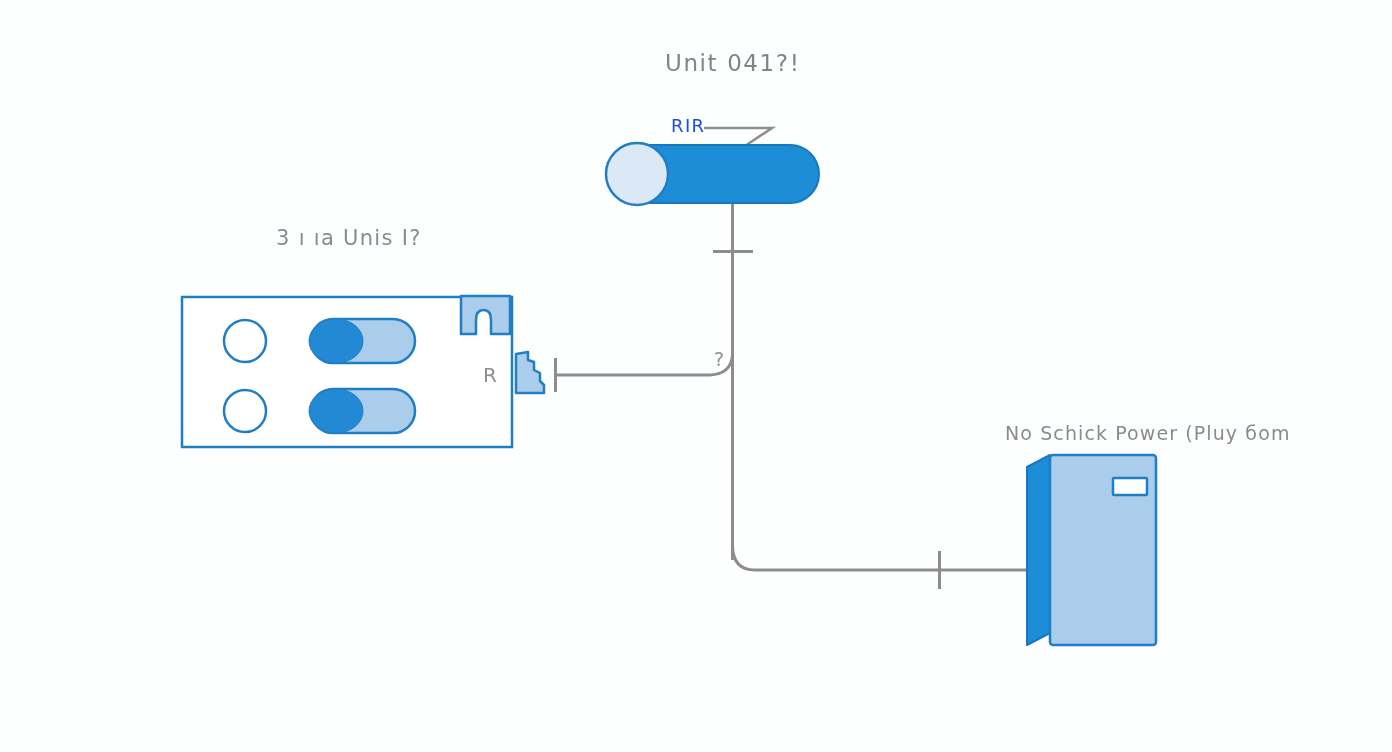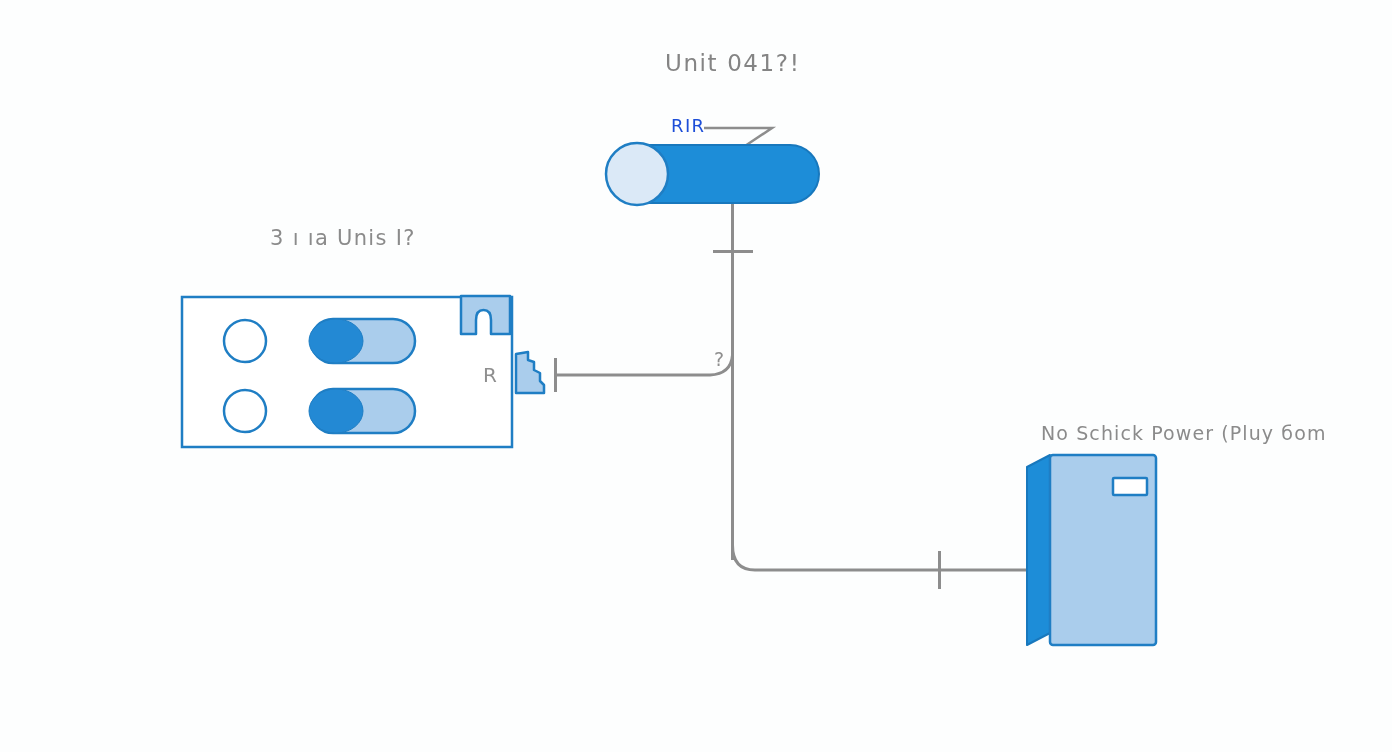--- a/index.html
+++ b/index.html
@@ -55,21 +55,20 @@
     letter-spacing: 0.5px;
   }
   .label-glyph {
     font-size: 20px;
     color: #8f8f8f;
   }
   .label-status {
     font-size: 19px;
     letter-spacing: 1.1px;
     color: #8b8b8b;
-    margin-left: 36px;
   }
 </style>
 </head>
 <body>
 
 <div id="canvas">
 
   <svg id="vector-layer" viewBox="0 0 1392 752">
 
     <g>
@@ -127,21 +126,21 @@
 
       <rect x="1113" y="478" width="34" height="17" rx="1" ry="1" fill="#ffffff" stroke="#1f7ec4" stroke-width="2.5"></rect>
     </g>
 
   </svg>
 
   <div class="diagram-label label-title" style="left:665px; top:50px;">Unit 041?!</div>
 
   <div class="diagram-label label-callout" style="left:671px; top:115px;">RIR</div>
 
-  <div class="diagram-label label-panel" style="left:270px; top:226px;text-align:right;">3 ı ıa Unis I?</div>
+  <div class="diagram-label label-panel" style="left:276px; top:226px;text-align:right;">3 ı ıa Unis I?</div>
 
   <div class="diagram-label label-glyph" style="left:483px; top:363px;">R</div>
 
   <div class="diagram-label label-marker" style="left:714px; top:348px;">?</div>
 
   <div class="diagram-label label-status" style="left:1005px; top:422px;">No Schick  Power  (Pluy бom</div>
 
 </div>
 
 </body></html>

